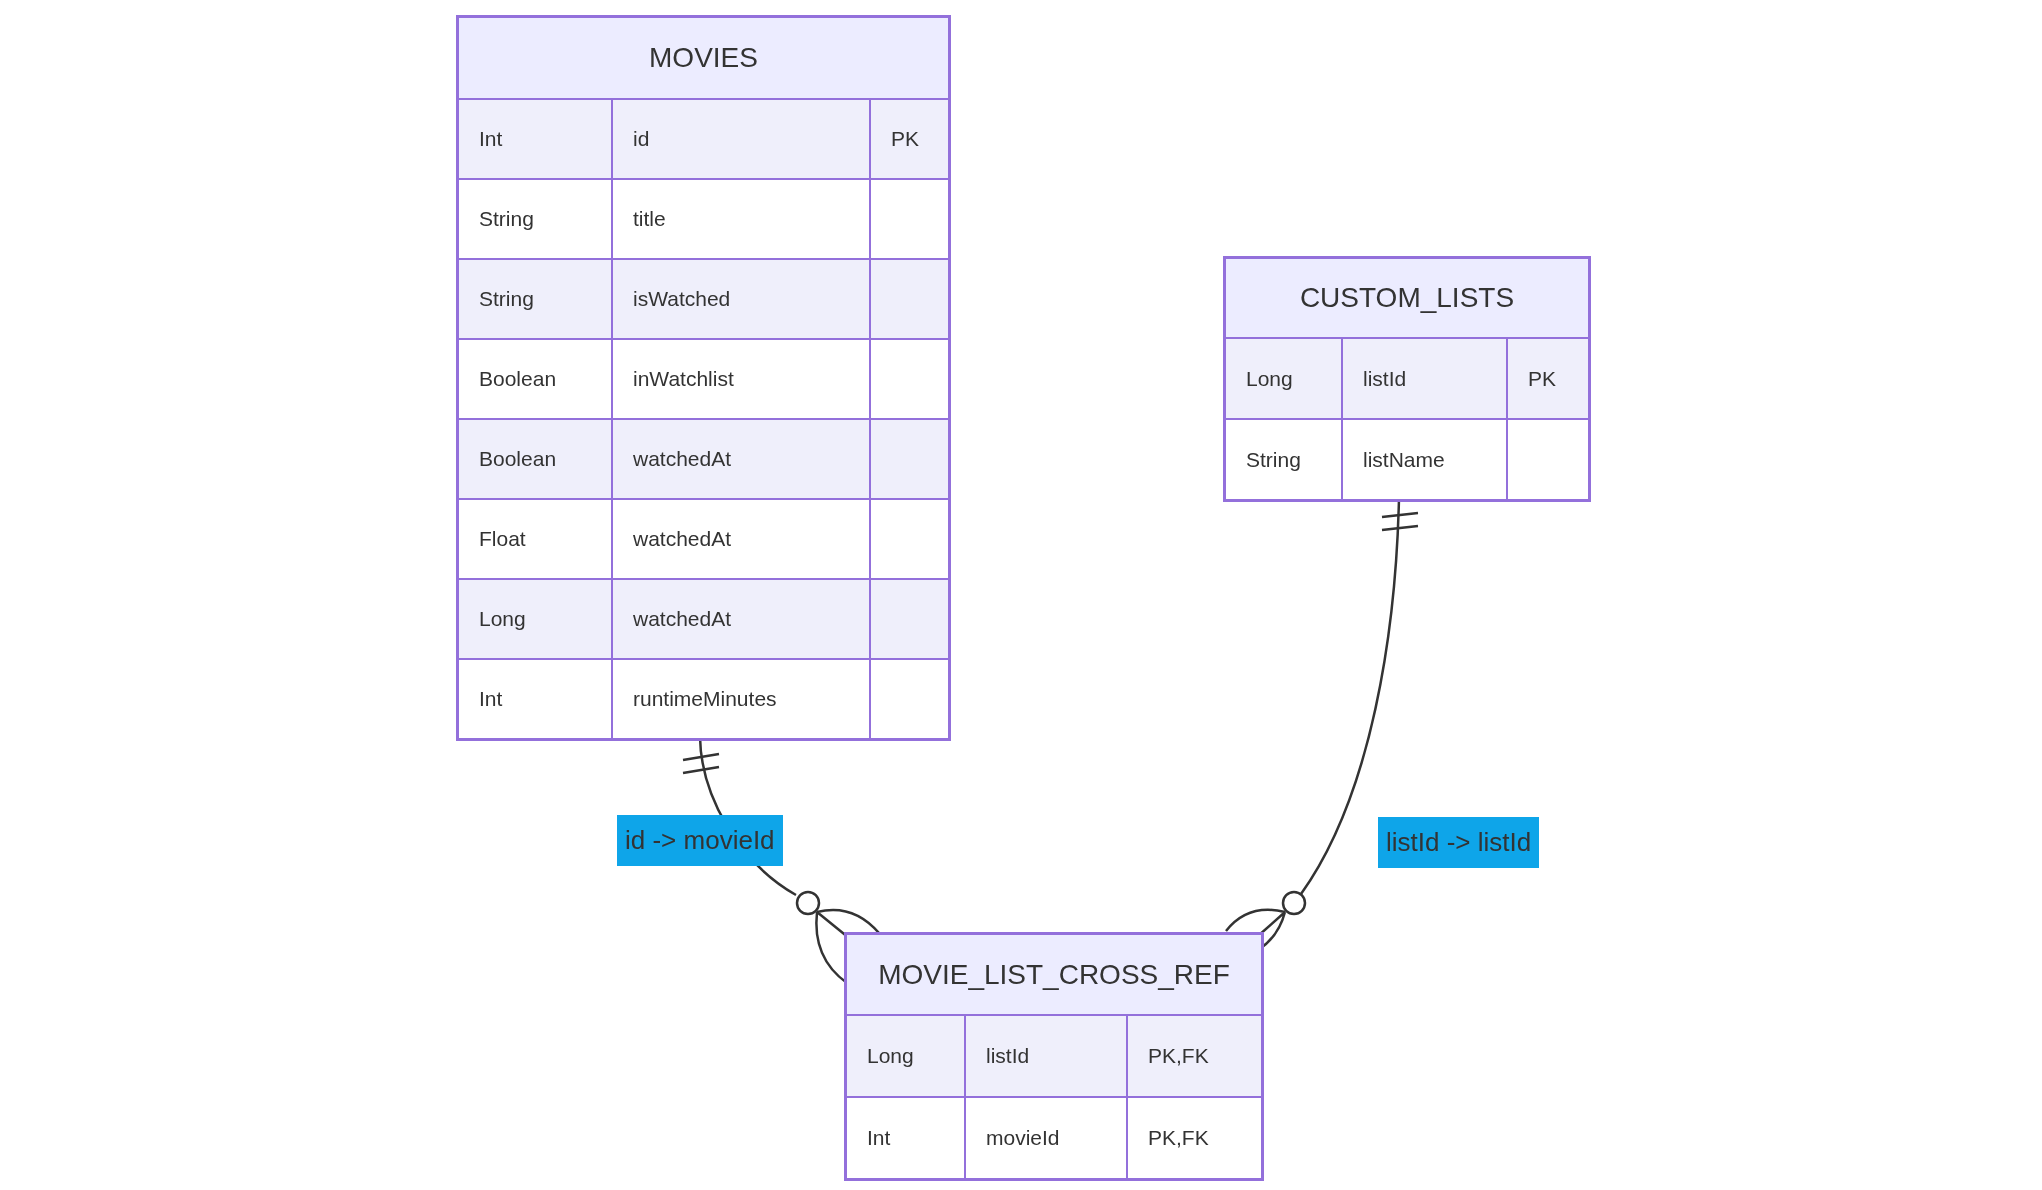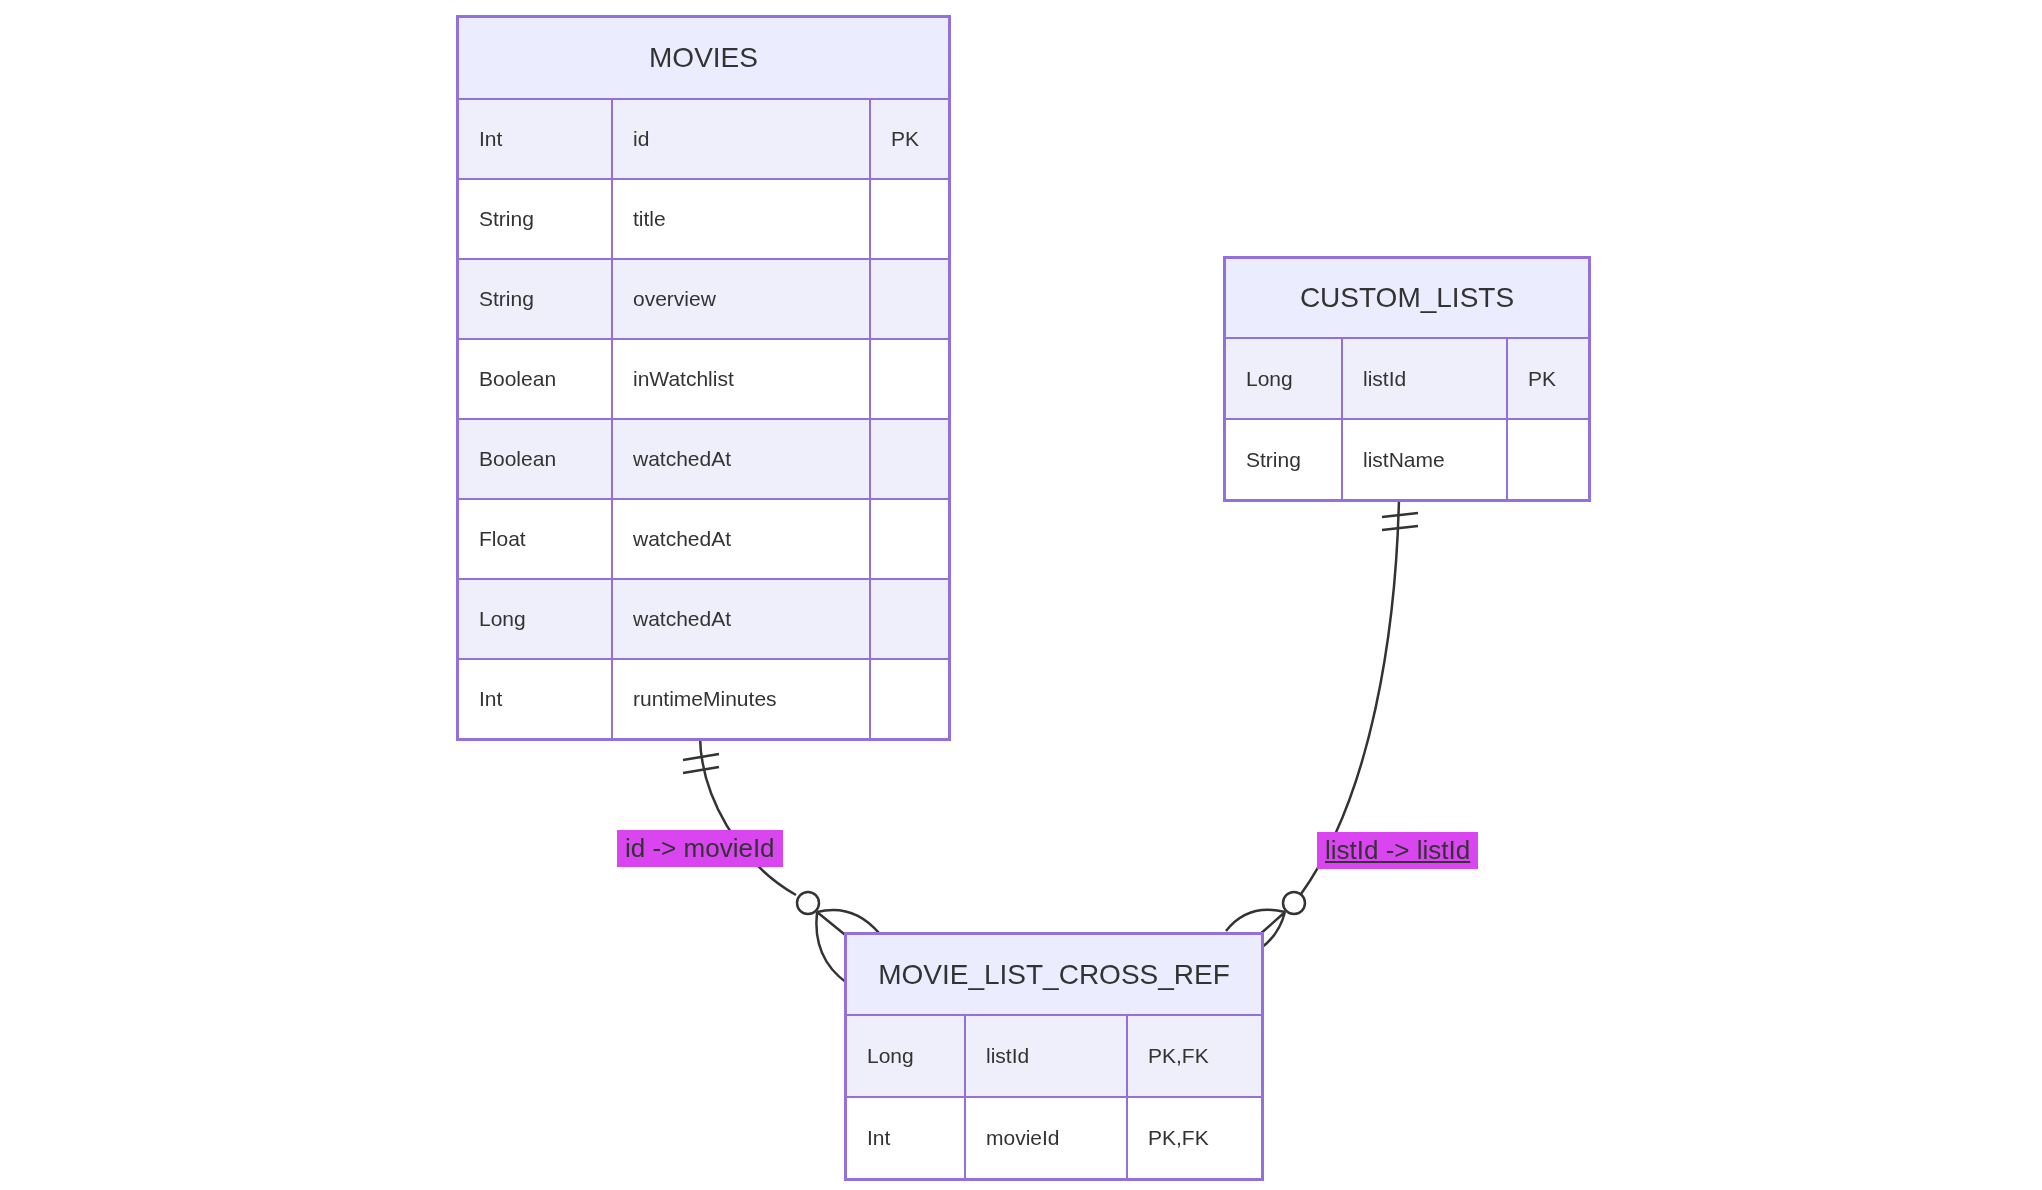--- a/index.html
+++ b/index.html
@@ -48,30 +48,29 @@
   .entity.custom{left:1223px;top:256px;grid-template-columns:117px 165px 82px;}
   .entity.custom .hdr{height:80px;}
   .entity.custom .cell{height:81px;}
 
   .entity.cross{left:844px;top:932px;grid-template-columns:119px 162px 135px;}
   .entity.cross .hdr{height:81px;text-align:right;}
   .entity.cross .cell{height:82px;}
 
   .edge-label{
     position:absolute;
-    background:#d946ef;
+    background:#0ea5e9;
     font-size:26px;
     line-height:35px;
-    padding:1px 8px;
+    padding:8px 8px;
     color:#333333;
     white-space:nowrap;
-    margin-top:15px;
   }
   .edge-label.l1{left:617px;top:815px;}
-  .edge-label.l2{left:1317px;top:817px;text-decoration:underline;}
+  .edge-label.l2{left:1378px;top:817px;}
 </style>
 </head>
 <body>
 
 <div class="canvas">
 
   <svg class="wires">
 
     <path class="wire" d="M 700 737 C 701 795 738 862 796 895"></path>
     <path class="wire" d="M 683 760 L 719 754 M 683 773 L 719 767"></path>
@@ -91,21 +90,21 @@
       <div class="cell">id</div>
       <div class="cell">PK</div>
     </div>
     <div class="row">
       <div class="cell">String</div>
       <div class="cell">title</div>
       <div class="cell"></div>
     </div>
     <div class="row">
       <div class="cell">String</div>
-      <div class="cell">overview</div>
+      <div class="cell">isWatched</div>
       <div class="cell"></div>
     </div>
     <div class="row">
       <div class="cell">Boolean</div>
       <div class="cell">inWatchlist</div>
       <div class="cell"></div>
     </div>
     <div class="row">
       <div class="cell">Boolean</div>
       <div class="cell">watchedAt</div>

